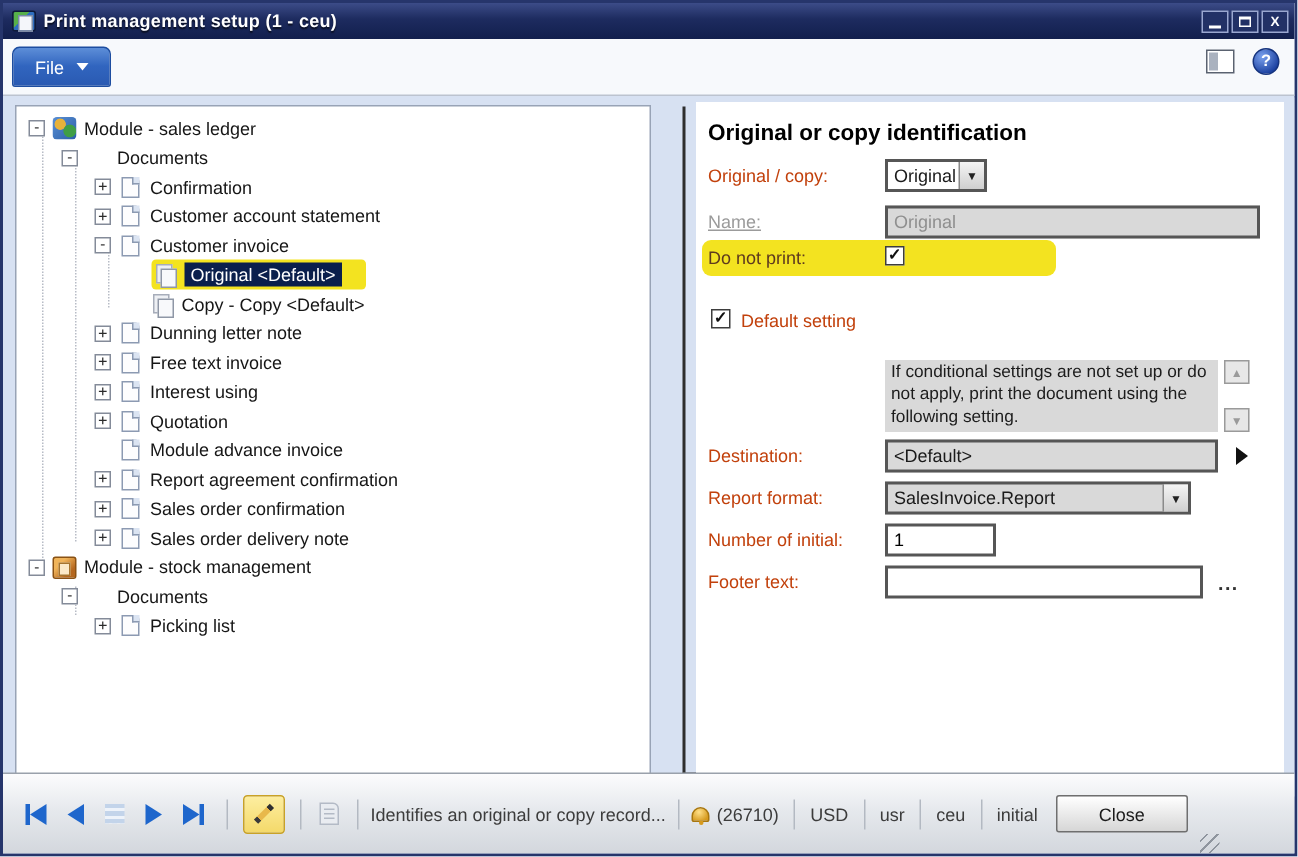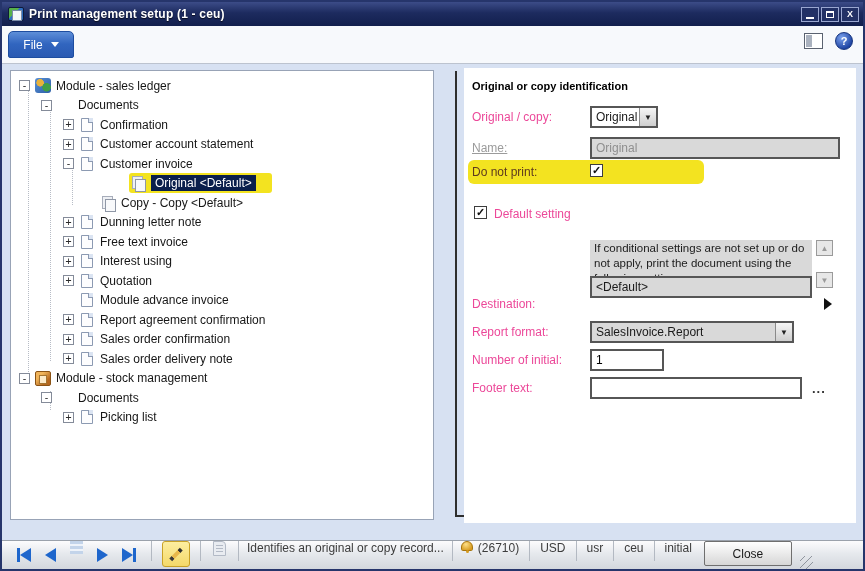--- a/index.html
+++ b/index.html
@@ -51,54 +51,54 @@
   .ti-documents { background:
       linear-gradient(#c3d2e8,#93accf) no-repeat 3px 2px / 12px 4px,
       linear-gradient(#a9bedd,#7e9bc6) no-repeat 1px 6px / 14px 4px,
       linear-gradient(#91aad2,#63820f0) no-repeat 0 10px / 15px 4px,
       linear-gradient(#8aa5cf,#5f82b6) no-repeat 0 10px / 15px 4px; }
   .ti-document { width:12px; height:14px; margin:0 7px 0 2px; background:#fdfdfe; border:1px solid #8c9ab2; border-radius:0 3px 0 0; }
   .ti-document::before { content:''; position:absolute; right:-1px; top:-1px; width:4px; height:4px; background:#dbe4f2; border-left:1px solid #8c9ab2; border-bottom:1px solid #8c9ab2; }
   .ti-copy-page { width:13px; height:14px; margin:0 6px 0 1px; }
   .ti-copy-page::before { content:''; position:absolute; left:0; top:0; width:9px; height:11px; background:#eef0f4; border:1px solid #a7adba; }
   .ti-copy-page::after { content:''; position:absolute; left:3px; top:3px; width:9px; height:11px; background:#f8f9fb; border:1px solid #8f97a6; }
-  .hlwrap { background:#f3e320; border-radius:3px; padding:2px 16px 2px 2px; display:inline-flex; align-items:center;margin-left:28px; }
+  .hlwrap { background:#f3e320; border-radius:3px; padding:2px 16px 2px 2px; display:inline-flex; align-items:center; }
   .sel-label { background:#0a1f4c; color:#fff; padding:1px 4px; }
 
   
   .splitter { position:absolute; left:453px; top:6px; width:2px; height:446px; background:#2e2e2e; }
   .splitter-foot { position:absolute; left:453px; top:450px; width:10px; height:2px; background:#2e2e2e; }
 
   
   .right-panel { position:absolute; left:462px; top:3px; right:7px; height:455px; background:#fff; }
-  .rp-heading { position:absolute; left:8px; top:12px; font-size:11px; font-weight:bold; color:#000; }
-  .rp-label { position:absolute; left:8px; font-size:12px; color:#ec4899; }
+  .rp-heading { position:absolute; left:8px; top:12px; font-size:15px; font-weight:bold; color:#000; }
+  .rp-label { position:absolute; left:8px; font-size:12px; color:#c2410c; }
   .rp-label.disabled { color:#9b9b9b;text-decoration:underline; }
   .rp-label.warn { color:#5e3a1e; z-index:2; }
   .hl-band { position:absolute; left:4px; top:92px; width:236px; height:24px; background:#f3e320; border-radius:6px; }
   .field { position:absolute; left:126px; height:22px; border:2px solid #565656; background:#fff; font-size:12px; color:#1a1a1a;
     display:flex; align-items:center; padding:0 4px; }
   .field.gray { background:#d9d9d9; }
   .field.gray-text { color:#8f8f8f; }
   .dd-btn { position:absolute; right:0; top:0; bottom:0; width:17px; background:linear-gradient(#f5f5f5,#cfcfcf);
     border-left:1px solid #8a8a8a; display:flex; align-items:center; justify-content:center; font-size:8px; color:#222; }
   .checkbox { position:absolute; width:13px; height:13px; border:1px solid #3d3d3d; background:#fff; color:#101010;
     font-size:11px; font-weight:bold; line-height:11px; text-align:center; z-index:2; }
   .infobox { position:absolute; left:126px; top:172px; width:222px; height:48px; background:#d9d9d9; color:#1c1c1c;
     font-size:11.5px; line-height:15px; padding:1px 4px; }
   .scroll-btn { position:absolute; width:17px; height:16px; border:1px solid #9a9a9a; background:#e7e7e7; color:#9a9a9a;
     font-size:8px; display:flex; align-items:center; justify-content:center; }
   .flyout-arrow { position:absolute; width:0; height:0; border-top:6px solid transparent; border-bottom:6px solid transparent; border-left:8px solid #111; }
   .ellipsis-btn { position:absolute; font-size:13px; font-weight:bold; color:#333; letter-spacing:1px; }
   input.txt { position:absolute; left:126px; height:22px; border:2px solid #565656; font-size:12px; padding:0 4px; font-family:"Liberation Sans",sans-serif; }
 
   
-  .statusbar { position:absolute; left:0; right:0; bottom:0; height:29px;
+  .statusbar { position:absolute; left:0; right:0; bottom:0; height:54px;
     background:linear-gradient(#fcfcfd, #e6e9ed 45%, #d3d7dd); border-top:1px solid #9aa1ab;
-    display:flex; padding:0 8px; font-size:12px; color:#3c3c3c; }
+    display:flex; align-items:center; padding:0 8px; font-size:12px; color:#3c3c3c; }
   .sb-sep { width:1px; height:20px; background:#b3b9c2; margin:0 8px; flex:none; }
   .nav-btn { display:flex; align-items:center; margin:0 7px; flex:none; }
   .tri-l { width:0; height:0; border-top:7px solid transparent; border-bottom:7px solid transparent; border-right:11px solid #1e66cc; }
   .tri-r { width:0; height:0; border-top:7px solid transparent; border-bottom:7px solid transparent; border-left:11px solid #1e66cc; }
   .nav-bar { width:3px; height:14px; background:#1e66cc; }
   .grid-icon { width:13px; height:13px; margin:0 7px;
     background: repeating-linear-gradient(#c3d4ea 0 3px, #eef3fa 3px 5px), repeating-linear-gradient(90deg,#c3d4ea 0 3px, #eef3fa00 3px 5px); }
   .pencil-btn { width:28px; height:26px; background:linear-gradient(#fdeea0,#f4d96a); border:1px solid #c9a227; border-radius:3px;
     display:flex; align-items:center; justify-content:center; margin:0 2px; flex:none; position:relative; }
   .pencil-glyph { width:4px; height:15px; background:linear-gradient(#303030 0 3px, #e8b84b 3px 12px, #3a3a3a 12px); transform:rotate(45deg); }
@@ -269,21 +269,21 @@
       <span class="checkbox" style="left:126px; top:96px;">✓</span>
 
       <span class="checkbox" style="left:10px; top:138px;">✓</span>
       <div class="rp-label" style="left:30px; top:139px;">Default setting</div>
 
       <div class="infobox">If conditional settings are not set up or do not apply, print the document using the following setting.</div>
       <div class="scroll-btn" style="left:352px; top:172px;">▲</div>
       <div class="scroll-btn" style="left:352px; top:204px;">▼</div>
 
       <div class="rp-label" style="top:229px;">Destination:</div>
-      <div class="field gray" style="top:208px; width:222px;text-align:center;">
+      <div class="field gray" style="top:225px; width:222px;text-align:center;">
         <span>&lt;Default&gt;</span>
       </div>
       <span class="flyout-arrow" style="left:360px; top:230px;"></span>
 
       <div class="rp-label" style="top:257px;">Report format:</div>
       <div class="field gray" style="top:253px; width:204px;">
         <span>SalesInvoice.Report</span>
         <span class="dd-btn">▼</span>
       </div>
 

